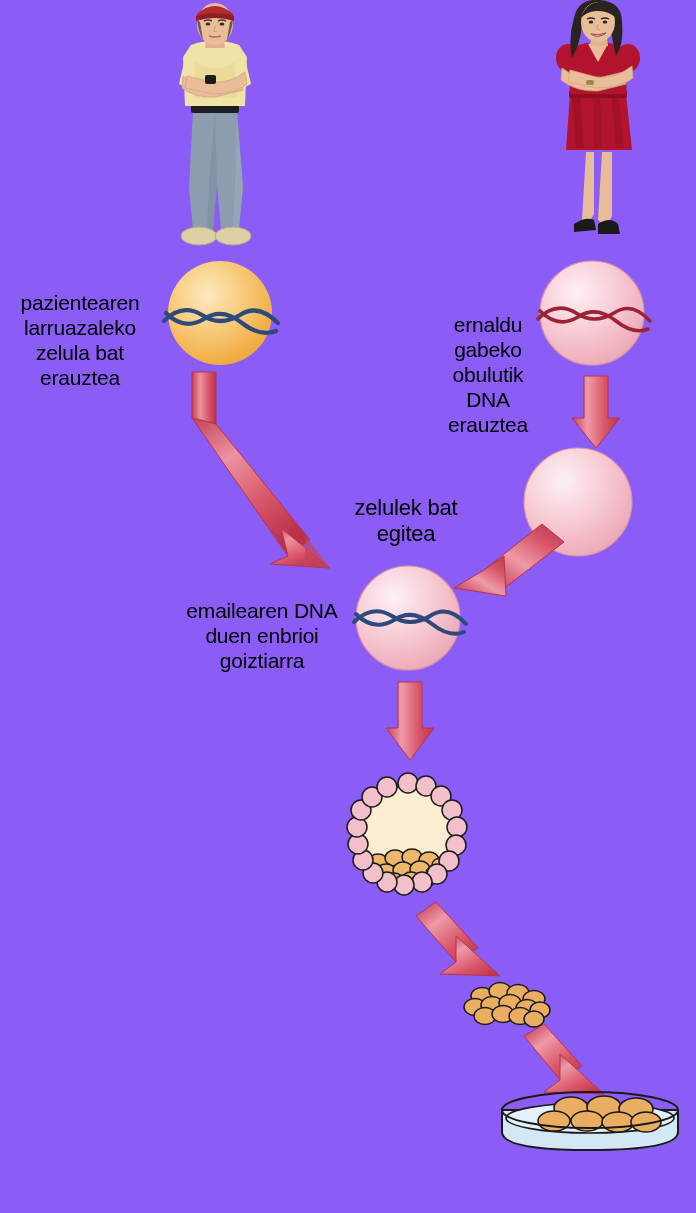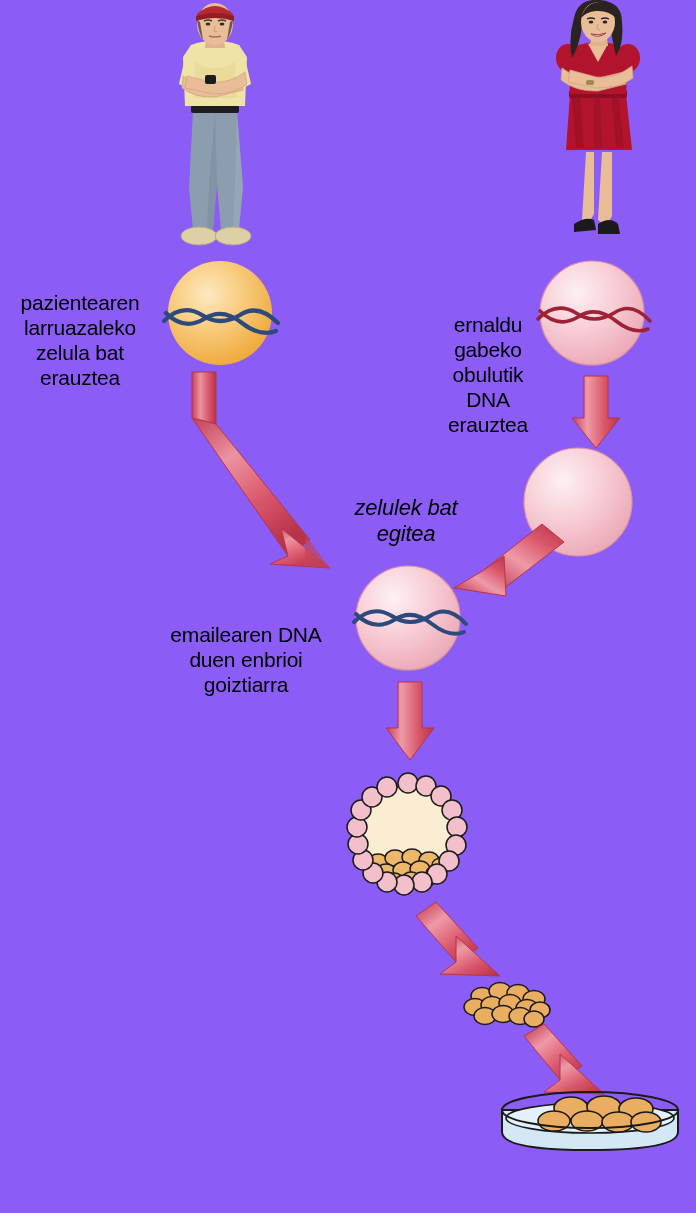--- a/index.html
+++ b/index.html
@@ -25,21 +25,20 @@
     font-family: "Liberation Sans", sans-serif;
     font-size: 21px;
     line-height: 25px;
     text-align: center;
     white-space: pre-line;
     letter-spacing: -0.2px;
   }
   .label-big {
     font-size: 22px;
     line-height: 26px;
-    font-style: italic;
   }
   svg { display: block; overflow: visible; }
 </style>
 </head>
 <body>
 
 <div id="diagram">
 
   <div class="abs" style="left:155px; top:2px;">
     <svg width="120" height="248" viewBox="0 0 120 248">
@@ -247,21 +246,21 @@
           <stop offset="50%" stop-color="#f8cdd6"></stop>
           <stop offset="100%" stop-color="#eba9b7"></stop>
         </radialGradient>
       </defs>
       <circle cx="56" cy="56" r="52" fill="url(#gPink3)" stroke="#dd93a4" stroke-width="1.2"></circle>
       <path d="M2 60 Q20 42 40 54 Q58 66 78 54 Q96 42 114 62" stroke="#2e4a7d" stroke-width="4" fill="none" stroke-linecap="round"></path>
       <path d="M4 52 Q22 70 42 58 Q60 46 80 62 Q98 76 112 70" stroke="#2e4a7d" stroke-width="4" fill="none" stroke-linecap="round"></path>
     </svg>
   </div>
 
-  <div class="label" style="left:136px; top:598px; width:220px;margin-top:24px;">emailearen DNA
+  <div class="label" style="left:152px; top:598px; width:220px;">emailearen DNA
 duen enbrioi
 goiztiarra</div>
 
   <div class="abs" style="left:382px; top:680px;">
     <svg width="56" height="82" viewBox="0 0 56 82">
       <defs>
         <linearGradient id="agV3" x1="0" y1="0" x2="1" y2="0">
           <stop offset="0%" stop-color="#c4415a"></stop>
           <stop offset="32%" stop-color="#ee9aa7"></stop>
           <stop offset="68%" stop-color="#d9566a"></stop>

